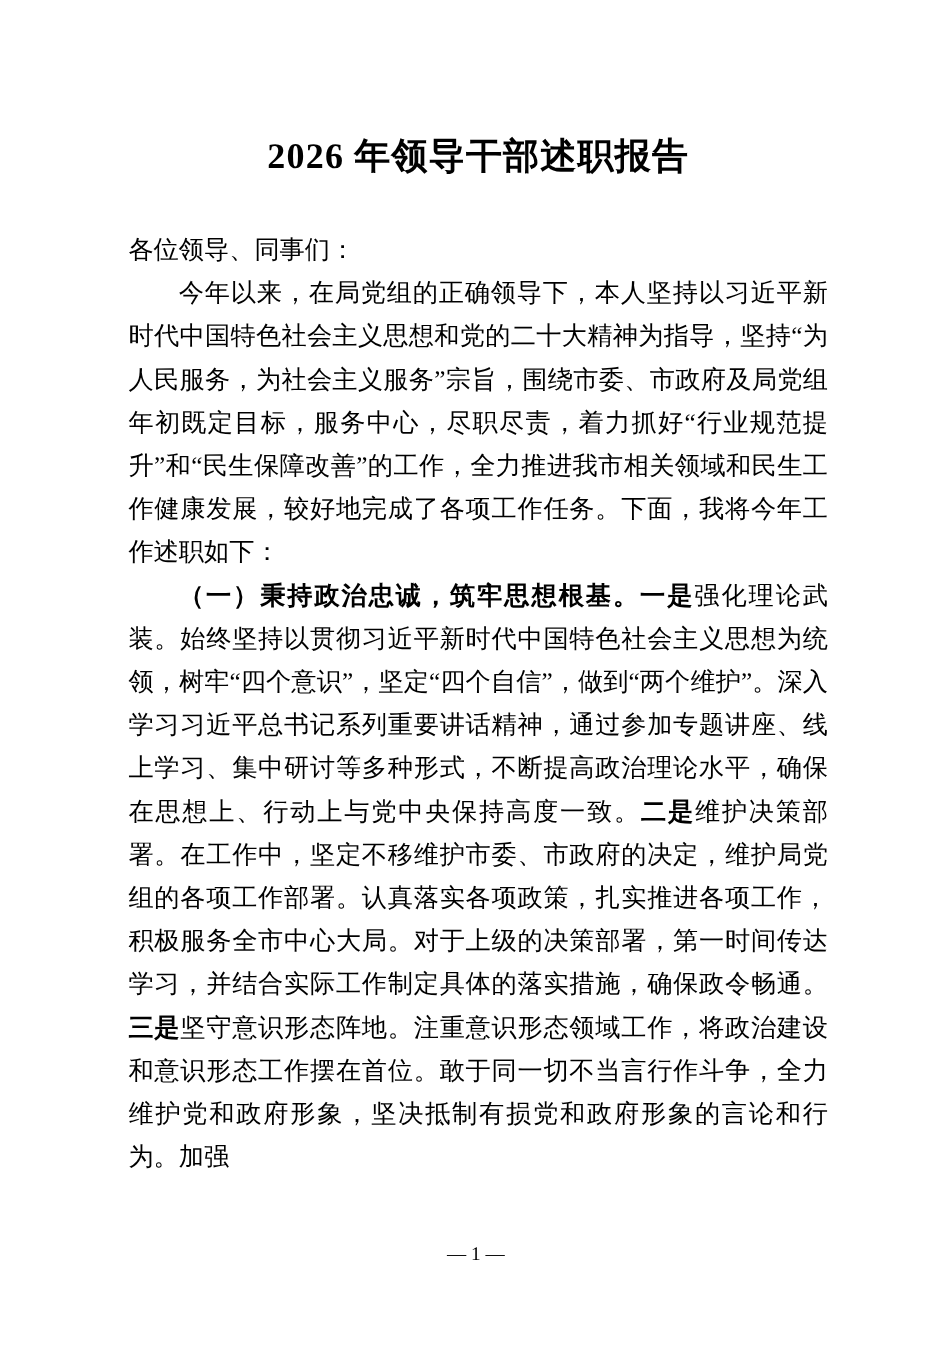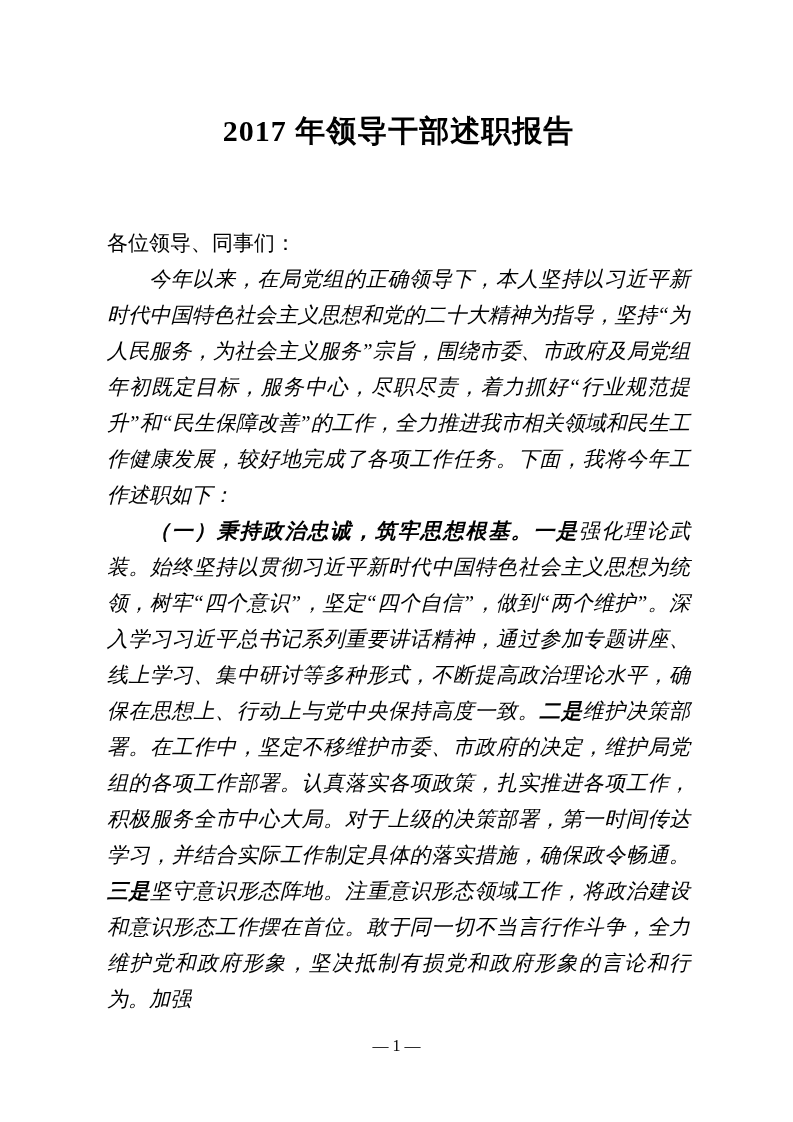--- a/index.html
+++ b/index.html
@@ -26,35 +26,34 @@
     margin-top: 112px;
     text-align: center;
     font-family: "Liberation Serif", "DejaVu Serif", serif;
     font-weight: bold;
     font-size: 30px;
     line-height: 38px;
     letter-spacing: 1px;
     color: #000000;
   }
   .content {
-    margin-top: 75px;
+    margin-top: 40px;
     font-family: "Liberation Serif", "DejaVu Serif", serif;
     font-size: 21px;
     line-height: 36px;
     text-align: justify;
     text-justify: inter-ideograph;
     color: #000000;
   }
   .content p {
     margin: 0;
     padding: 0;
   }
   .indent {
     text-indent: 2em;
-    font-style: italic;
   }
   .section-heading {
     font-family: "Liberation Sans", "DejaVu Sans", sans-serif;
     font-weight: bold;
     text-indent: 2em;
   }
   .b {
     font-weight: bold;
   }
   .page-number {
@@ -67,21 +66,21 @@
     font-size: 16px;
     line-height: 20px;
     color: #000000;
   }
 </style>
 </head>
 <body>
 
 <div class="page">
 
-  <h1 class="title">2017 年领导干部述职报告</h1>
+  <h1 class="title">2026 年领导干部述职报告</h1>
 
   <div class="content">
 
     <p>各位领导、同事们：</p>
 
     <p class="indent">今年以来，在局党组的正确领导下，本人坚持以习近平新时代中国特色社会主义思想和党的二十大精神为指导，坚持“为人民服务，为社会主义服务”宗旨，围绕市委、市政府及局党组年初既定目标，服务中心，尽职尽责，着力抓好“行业规范提升”和“民生保障改善”的工作，全力推进我市相关领域和民生工作健康发展，较好地完成了各项工作任务。下面，我将今年工作述职如下：</p>
 
 
     <p class="indent"><span class="b">（一）秉持政治忠诚，筑牢思想根基。</span><span class="b">一是</span><span>强化理论武装。始终坚持以贯彻习近平新时代中国特色社会主义思想为统领，树牢“四个意识”，坚定“四个自信”，做到“两个维护”。深入学习习近平总书记系列重要讲话精神，通过参加专题讲座、线上学习、集中研讨等多种形式，不断提高政治理论水平，确保在思想上、行动上与党中央保持高度一致。</span><span class="b">二是</span><span>维护决策部署。在工作中，坚定不移维护市委、市政府的决定，维护局党组的各项工作部署。认真落实各项政策，扎实推进各项工作，积极服务全市中心大局。对于上级的决策部署，第一时间传达学习，并结合实际工作制定具体的落实措施，确保政令畅通。</span><span class="b">三是</span><span>坚守意识形态阵地。注重意识形态领域工作，将政治建设和意识形态工作摆在首位。敢于同一切不当言行作斗争，全力维护党和政府形象，坚决抵制有损党和政府形象的言论和行为。加强</span></p>
 

